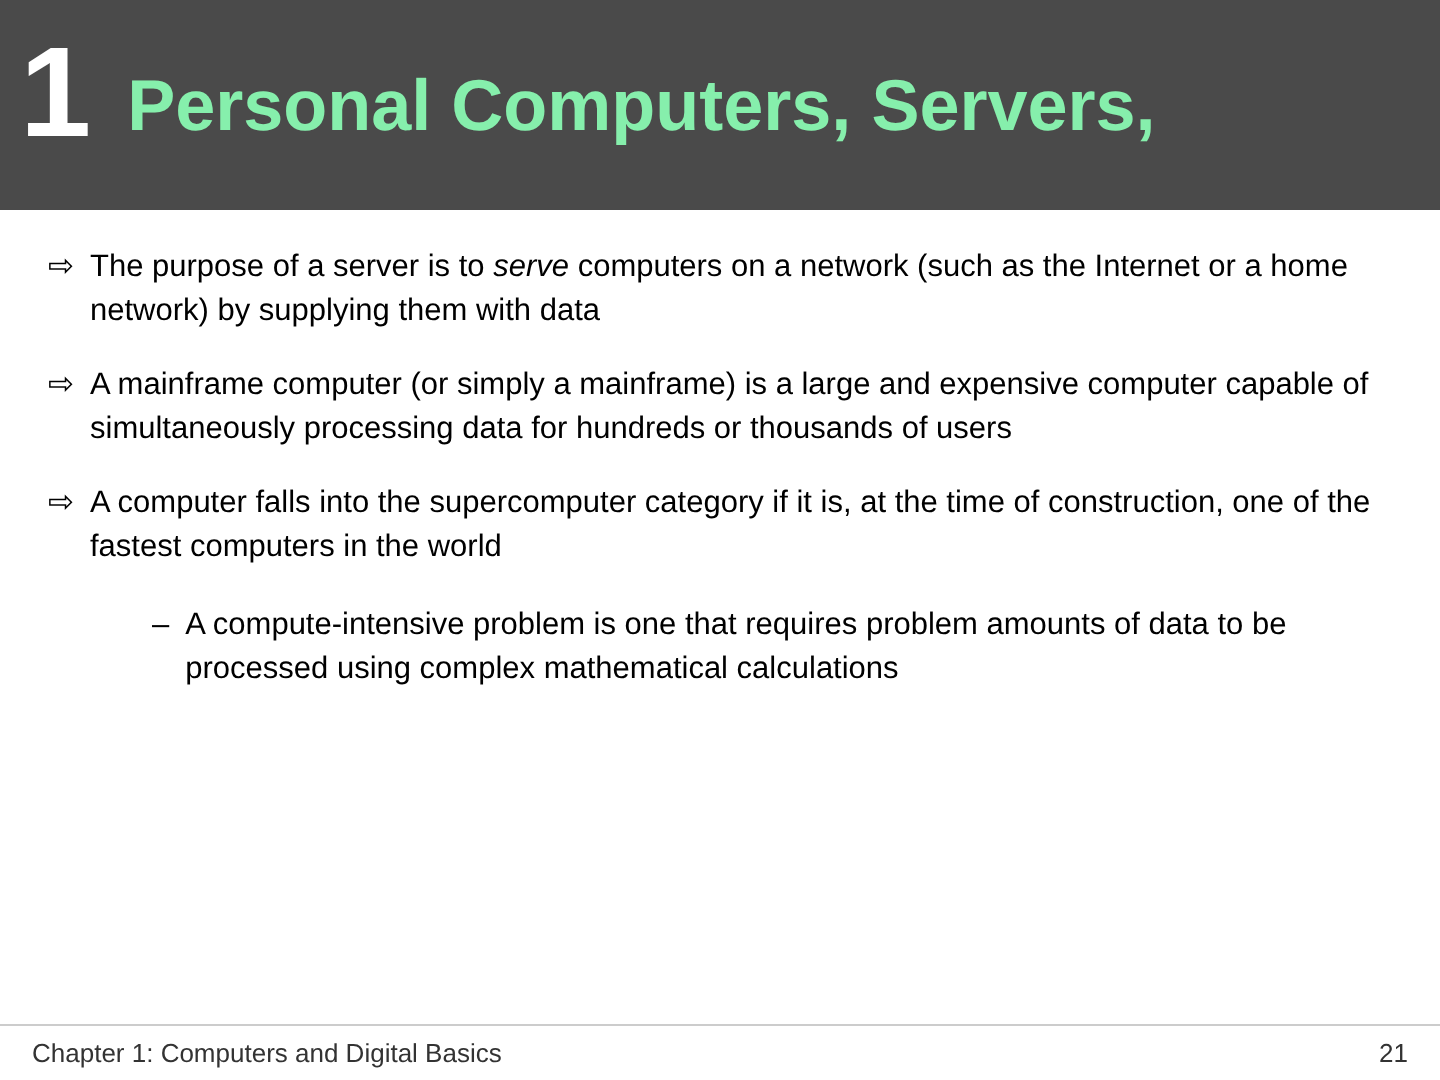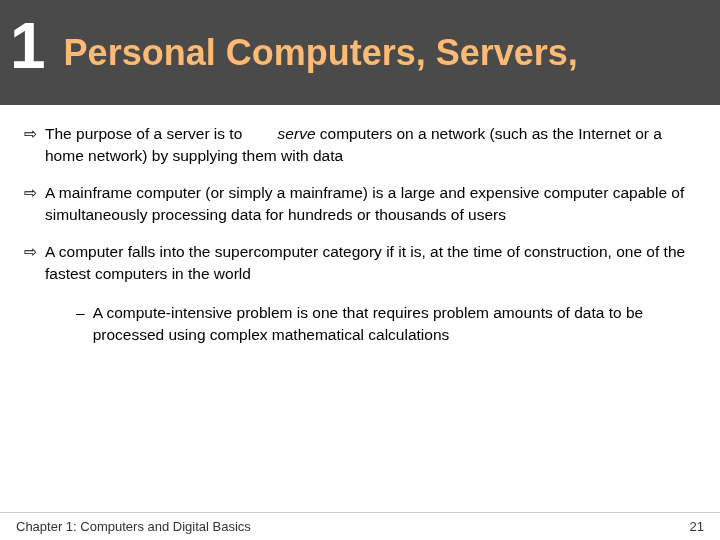--- a/index.html
+++ b/index.html
@@ -38,21 +38,21 @@
       font-size: 64px;
       font-weight: bold;
       margin-right: 18px;
       line-height: 1;
       font-family: Arial, sans-serif;
       align-self: flex-start;
       padding-top: 4px;
     }
 
     .header-title {
-      color: #fdba74;
+      color: #86efac;
       font-size: 36px;
       font-weight: bold;
       line-height: 1.2;
       font-family: Arial, sans-serif;
     }
 
     .content {
       flex: 1;
       padding: 18px 24px 10px 24px;
       display: flex;
@@ -74,21 +74,20 @@
       font-size: 15.5px;
       margin-top: 0px;
     }
 
     .bullet-text {
       flex: 1;
     }
 
     .italic {
       font-style: italic;
-      margin-left: 31px;
     }
 
     .sub-bullet {
       display: flex;
       align-items: flex-start;
       font-size: 15.5px;
       line-height: 1.45;
       color: #000000;
       margin-left: 52px;
       margin-top: 2px;

